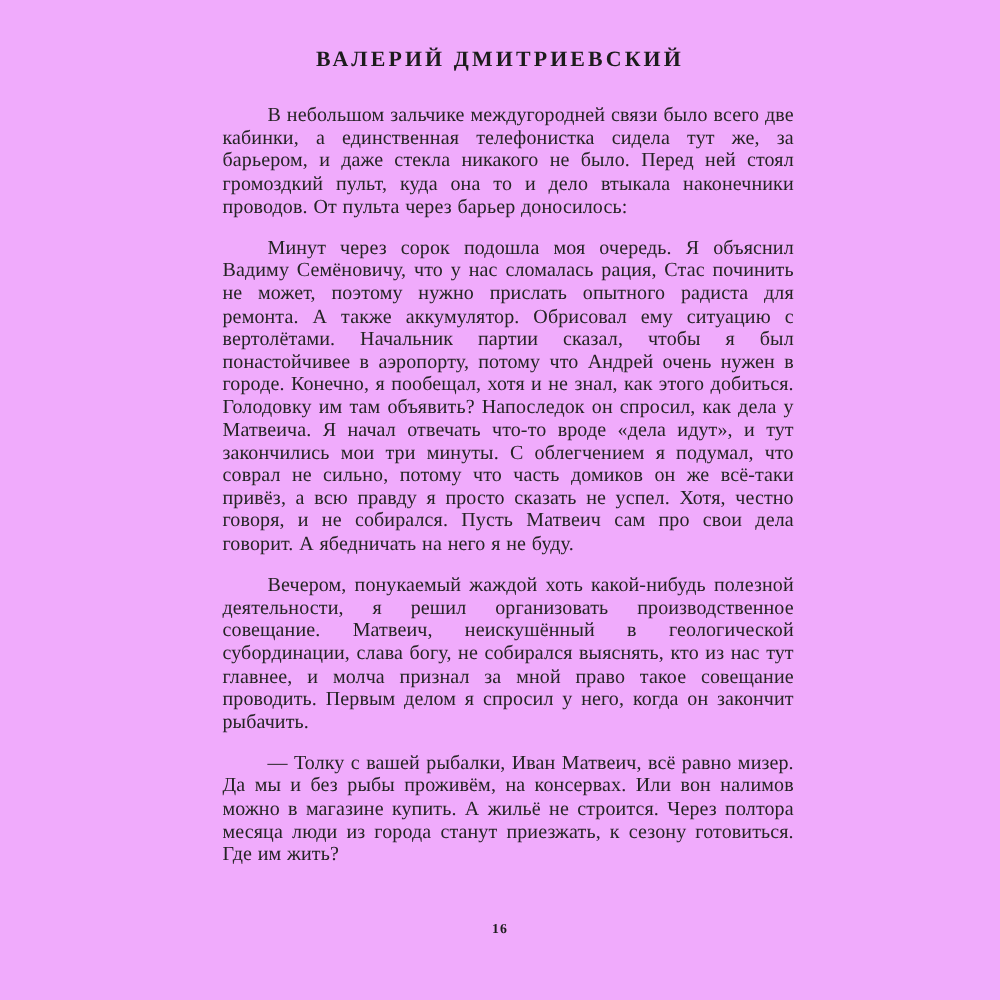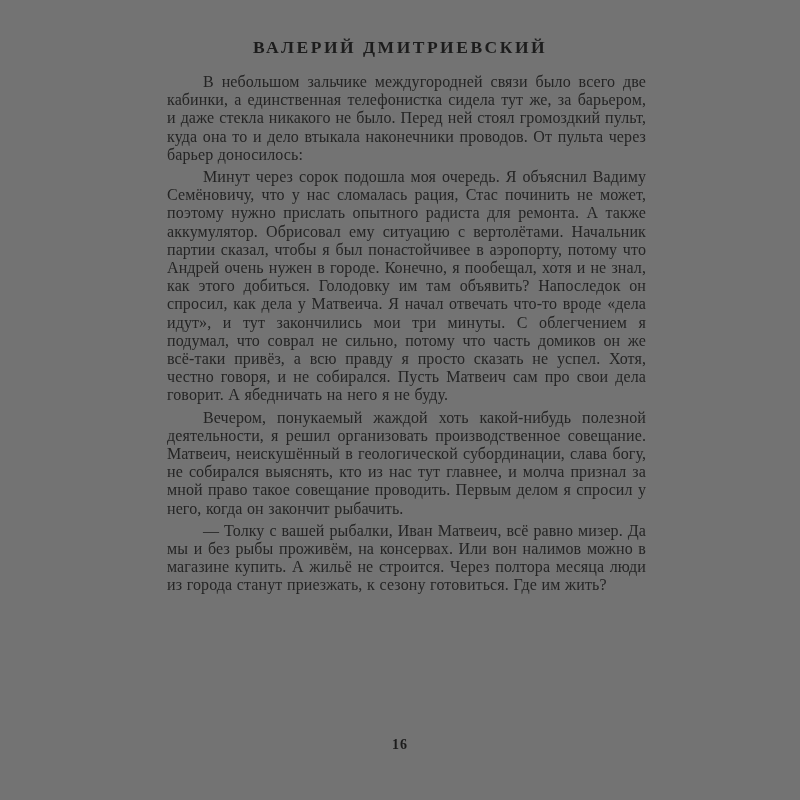--- a/index.html
+++ b/index.html
@@ -4,21 +4,21 @@
 <style>
   html, body {
     margin: 0;
     padding: 0;
     background: #ffffff;
   }
   .sheet {
     position: relative;
     width: 800px;
     height: 800px;
-    background: #737373;
+    background: #f0abfc;
     overflow: hidden;
     font-family: "Liberation Serif", "DejaVu Serif", serif;
     color: #242424;
   }
   .running-head {
     position: absolute;
     top: 37px;
     left: 0;
     width: 100%;
     text-align: center;
@@ -28,36 +28,36 @@
     letter-spacing: 2.5px;
     color: #1c1c1c;
   }
   .text-block {
     position: absolute;
     left: 163px;
     top: 69px;
     width: 487px;
   }
   .text-block p {
-    margin: 4px;
+    margin: 15px;
     padding: 0;
     font-size: 16px;
     line-height: 18.2px;
     text-align: justify;
     text-indent: 36px;
     letter-spacing: 0.1px;
     word-spacing: 0.5px;
   }
   .page-number {
     position: absolute;
     top: 737px;
     left: 0;
     width: 100%;
     text-align: center;
-    font-size: 14px;
+    font-size: 11px;
     font-weight: 700;
     letter-spacing: 1px;
     color: #1c1c1c;
   }
 </style>
 </head>
 <body>
 
 <div class="sheet">
 

